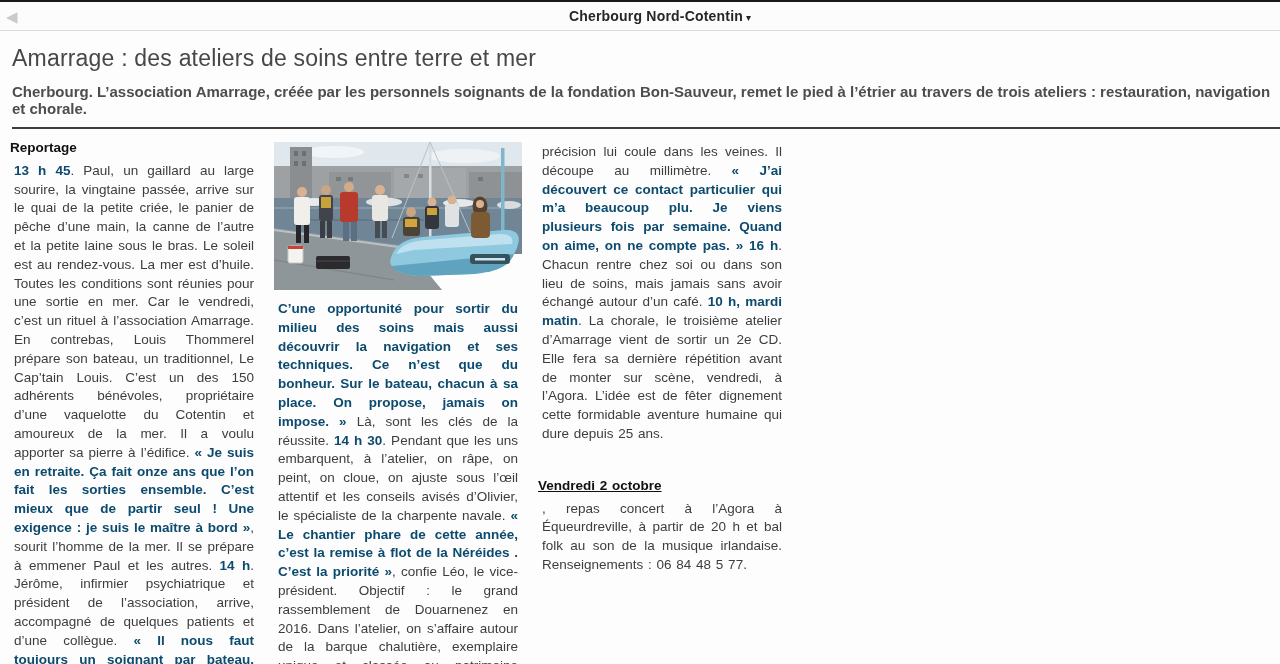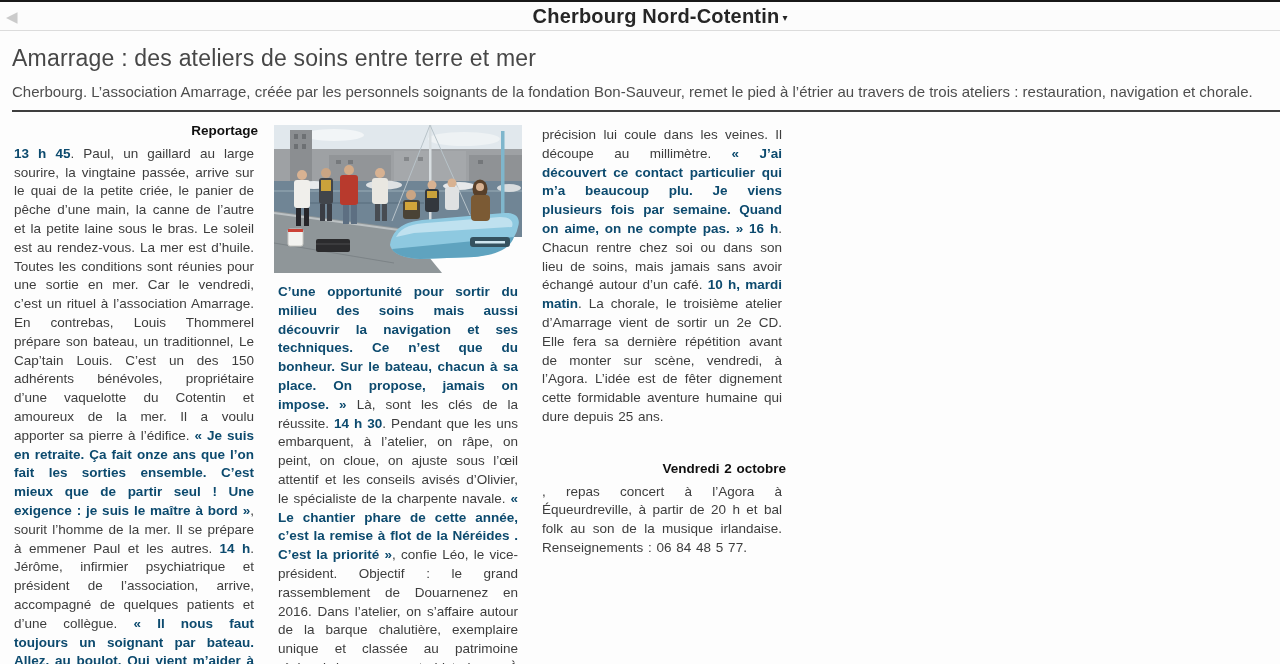--- a/index.html
+++ b/index.html
@@ -17,47 +17,47 @@
     background:#fcfcfc;
     display:flex; align-items:center; justify-content:center;
   }
   .back-button {
     position:absolute; left:6px; top:0; height:28px; width:30px;
     display:flex; align-items:center; justify-content:flex-start;
     cursor:pointer;
   }
   .back-arrow { color:#cbcbcb; font-size:15px; line-height:1; }
   .edition { display:flex; align-items:center; gap:3px; cursor:pointer; }
-  .edition-title { font-weight:bold; font-size:20px; color:#262626; letter-spacing:.2px;margin-left:40px; }
+  .edition-title { font-weight:bold; font-size:14px; color:#262626; letter-spacing:.2px;margin-left:40px; }
   .caret { font-size:10px; color:#262626; margin-top:3px; }
 
   
   .article-head { padding:13px 0 0 12px; }
   h1 {
     margin:1px 0 11px 0;
     font-size:23px; font-weight:400; color:#474747; letter-spacing:.2px;
   }
-  .standfirst { margin:0 0 10px 0; font-size:15px; color:#4d4d4d; }
+  .standfirst { margin:0 0 10px 0; font-size:15px; color:#4d4d4d;font-weight:bold; }
   .rule { border-top:2px solid #3e3e3e; }
 
   
   .columns {
     display:flex; gap:16px;
     padding:10px 0 0 10px;
     height:553px; overflow:hidden;
   }
   .col {
     width:248px; flex:0 0 248px;
     font-size:13.5px; line-height:18.8px;
     text-align:justify; color:#3d3d3d;
     word-spacing:1px;
   }
   .col p { margin:4px; }
-  .col h3 { margin:0; font-size:13.5px; line-height:18.8px; color:#101010; text-align:right; }
-  .col p + h3 { margin-top:33px; }
+  .col h3 { margin:0; font-size:13.5px; line-height:18.8px; color:#101010; text-align:left; }
+  .col p + h3 { margin-top:33px;text-decoration:underline; }
   .col b { color:#0c4a6e; }
 
   
   figure.photo { margin:3px 0 10px 0; width:248px; height:148px; }
   figure.photo svg { display:block; }
 </style>
 </head>
 <body>
 
 <div class="app">

